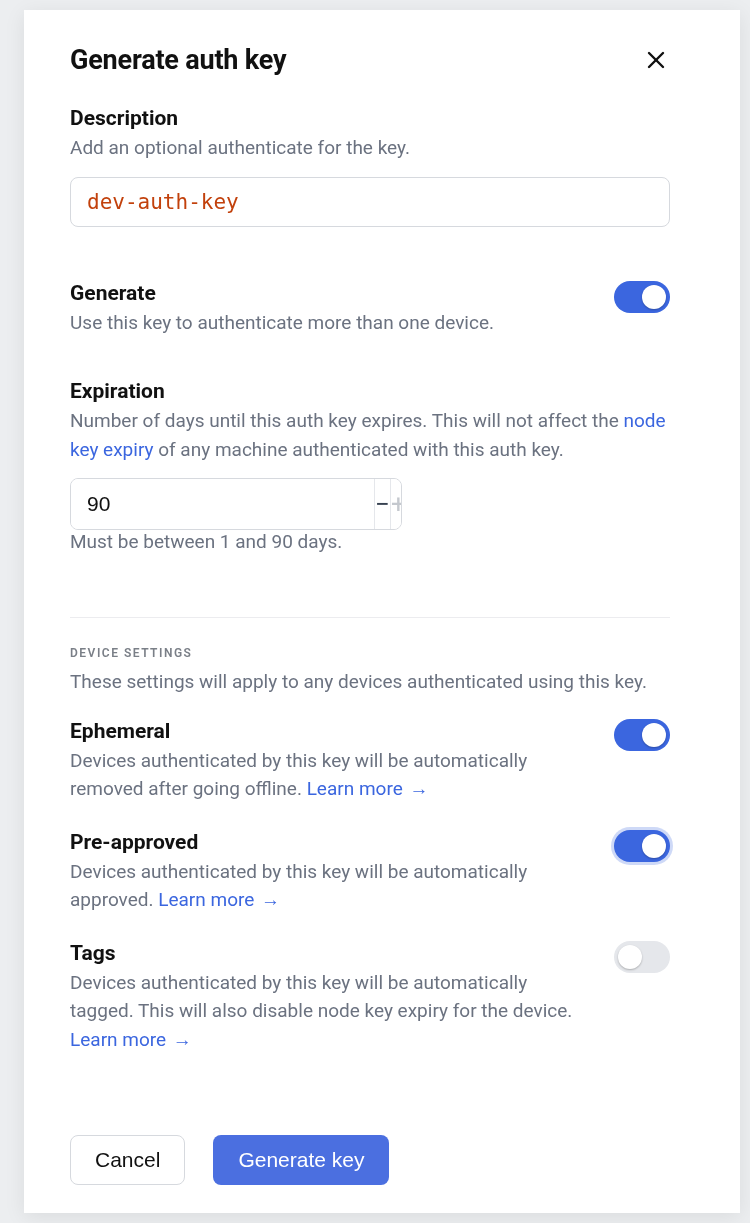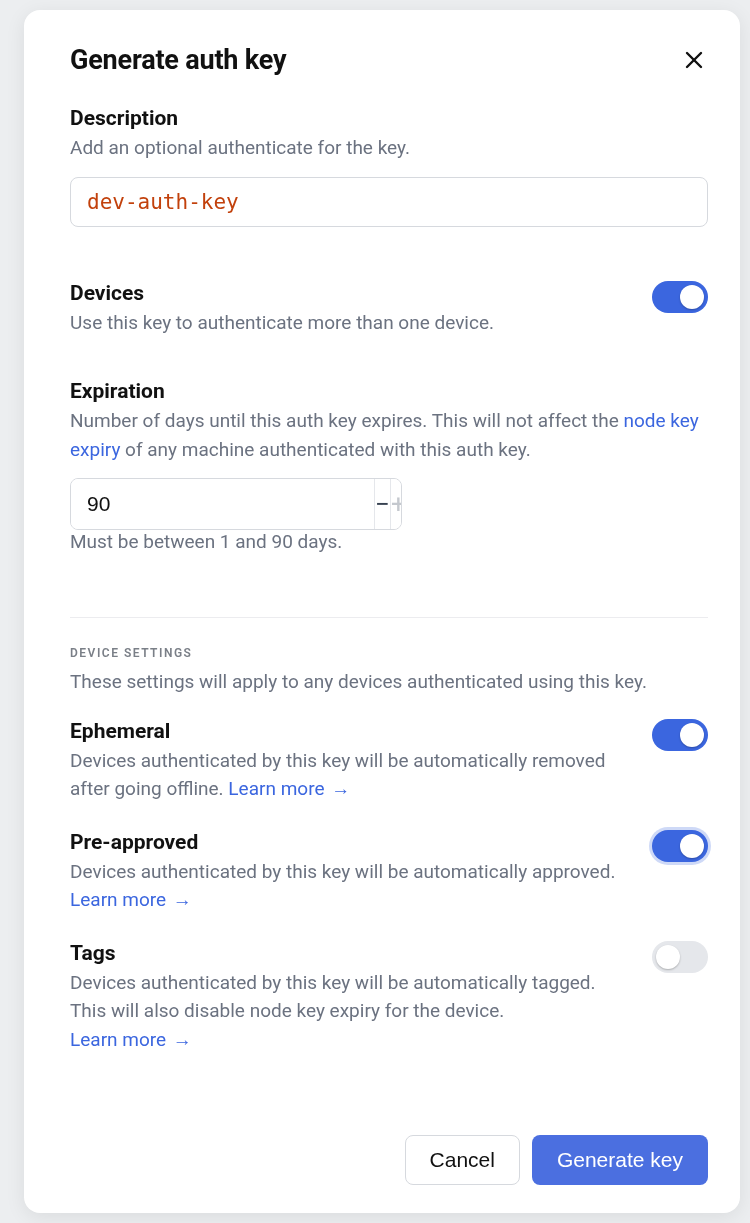--- a/index.html
+++ b/index.html
@@ -11,23 +11,23 @@
     color: #111;
     overflow: hidden;
   }
   .modal {
     position: absolute;
     top: 10px;
     left: 24px;
     right: 10px;
     bottom: 10px;
     background: #fff;
-    border-radius: 16px;
+    border-radius: 0;
     box-shadow: 0 4px 20px rgba(0,0,0,0.08);
-    padding: 34px 32px 28px 46px;
+    padding: 34px 70px 28px 46px;
     display: flex;
     flex-direction: column;
   }
   .modal-header {
     display: flex;
     align-items: center;
     justify-content: space-between;
     margin-bottom: 30px;
   }
   .modal-title {
@@ -158,22 +158,21 @@
   a.link, span.link {
     color: #3b66df;
     text-decoration: none;
     cursor: pointer;
   }
   .arrow { display: inline-block; margin-left: 2px; }
 
   .footer {
     margin-top: auto;
     display: flex;
-    gap: 12px;
-    justify-content: flex-end;
+    gap: 28px;
     padding-top: 18px;
   }
   .btn {
     font-size: 21px;
     font-weight: 500;
     padding: 12px 24px;
     border-radius: 8px;
     cursor: pointer;
     border: 1px solid transparent;
     display: inline-flex;
@@ -207,21 +206,21 @@
 
   <div class="setting-block">
     <div class="section-title">Description</div>
     <div class="section-help">Add an optional authenticate for the key.</div>
     <input class="text-input" value="dev-auth-key" style="">
   </div>
 
   <div class="setting-block">
     <div class="row-setting">
       <div class="left">
-        <div class="section-title">Devices</div>
+        <div class="section-title">Generate</div>
         <div class="section-help" style="margin-bottom:16px">Use this key to authenticate more than one device.</div>
       </div>
       <div class="toggle on">
           <div class="knob"></div>
         </div>
     </div>
   </div>
 
   <div class="setting-block">
     <div class="section-title">Expiration</div>

